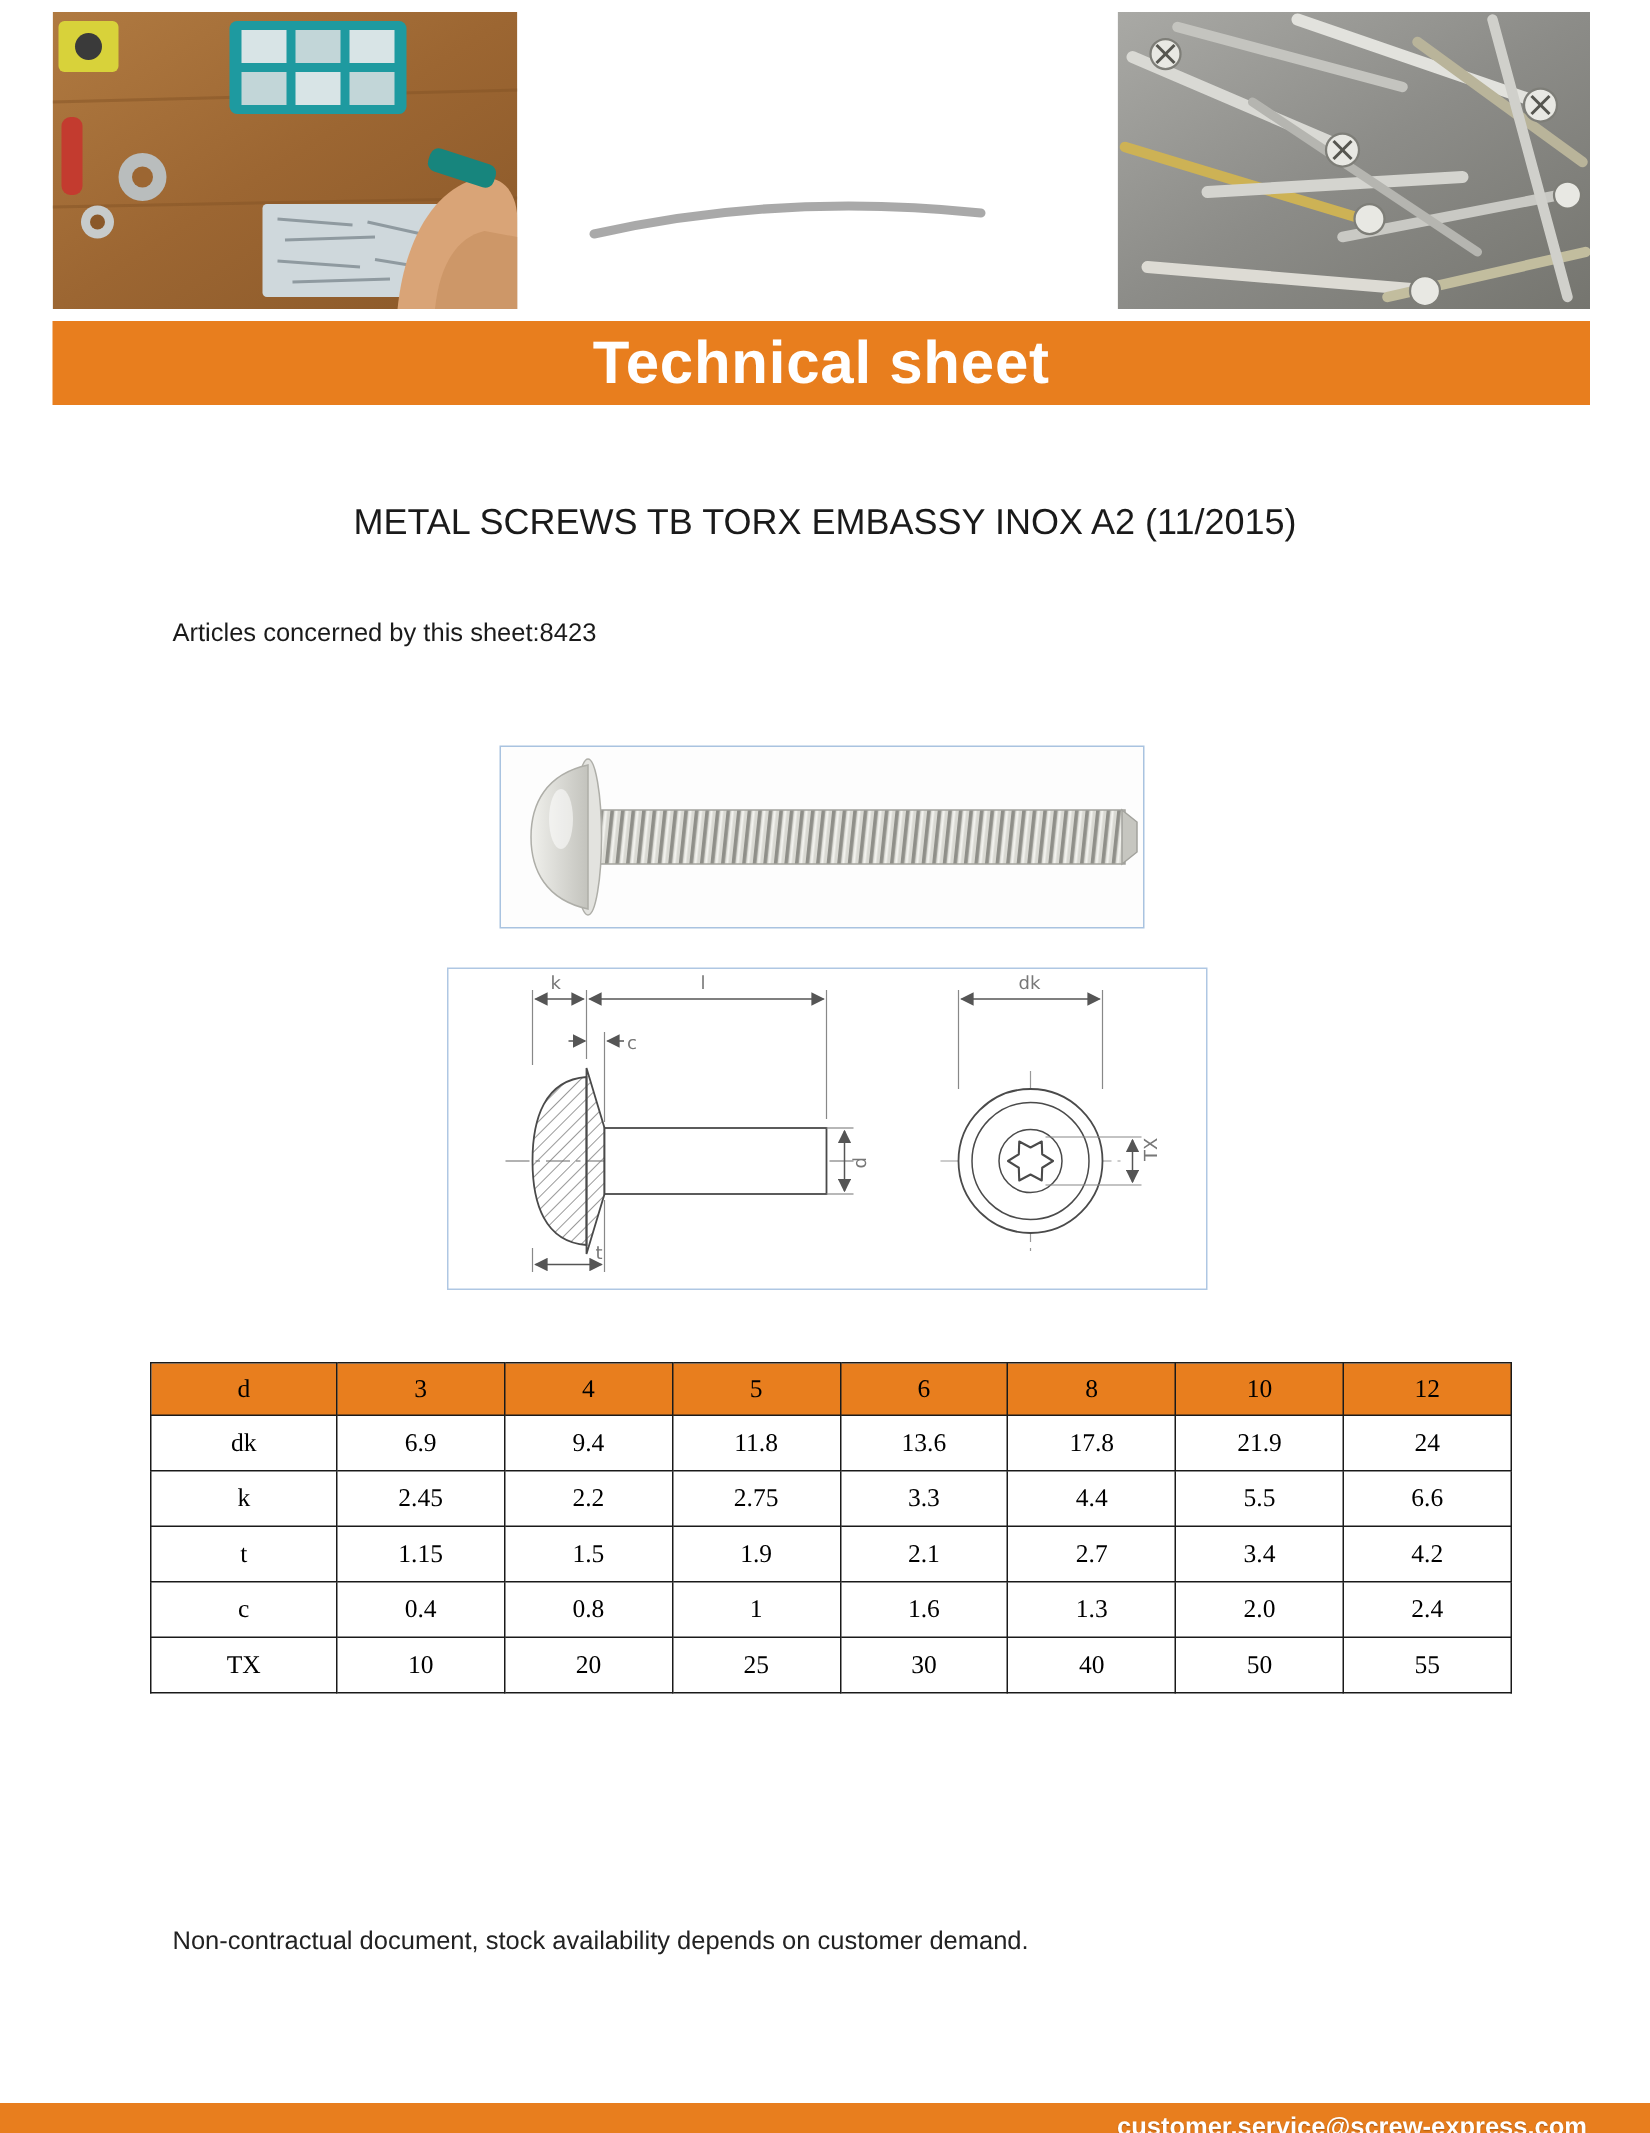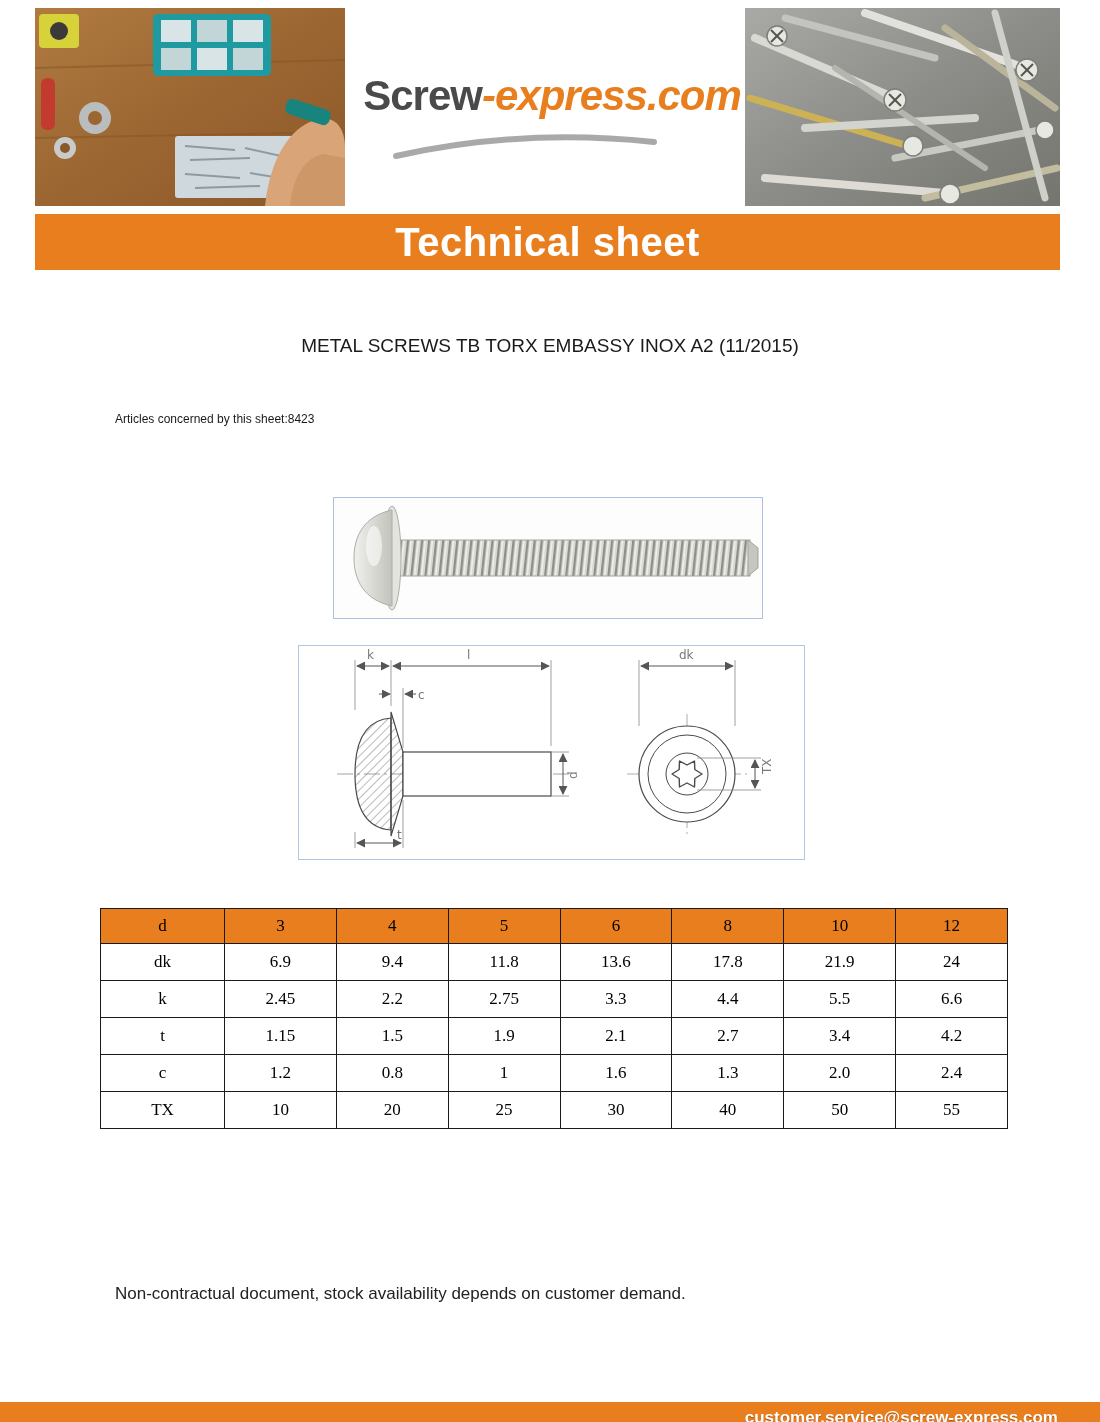--- a/index.html
+++ b/index.html
@@ -18,22 +18,22 @@
   .swoosh { position:absolute; left:390px; top:132px; width:270px; height:30px; }
 
   
   .banner { position:absolute; left:35px; top:214px; width:1025px; height:56px;
             background:#e87e1e; text-align:center; }
   .banner span { font-size:40px; font-weight:bold; color:#ffffff; line-height:56px; letter-spacing:0.5px; }
 
   .doc-code  { position:absolute; left:0; top:282px; width:1100px; text-align:center;
                font-family:"Liberation Serif", serif; font-weight:bold; font-size:23px; color:#111; }
   .doc-title { position:absolute; left:0; top:335px; width:1100px; text-align:center;
-               font-size:19px; color:#1a1a1a; }
-  .articles  { position:absolute; left:115px; top:412px; font-size:12px; color:#1a1a1a; }
+               font-size:24px; color:#1a1a1a; }
+  .articles  { position:absolute; left:115px; top:412px; font-size:17px; color:#1a1a1a; }
 
   
   .product-box { position:absolute; left:333px; top:497px; width:430px; height:122px;
                  border:1px solid #a9c3e0; background:#fefefe; }
   .drawing-box { position:absolute; left:298px; top:645px; width:507px; height:215px;
                  border:1px solid #afc7e3; background:#ffffff; }
   .product-box svg, .drawing-box svg { display:block; }
 
   
   .spec-table { position:absolute; left:100px; top:908px; width:908px;
@@ -88,23 +88,20 @@
         <circle cx="30" cy="140" r="5" fill="#8a5829"></circle>
       <rect x="6" y="70" width="14" height="52" rx="6" fill="#c33b2f"></rect>
       <rect x="4" y="6" width="40" height="34" rx="4" fill="#d8d23a"></rect>
       <circle cx="24" cy="23" r="9" fill="#3a3a3a"></circle>
       <path d="M230,198 C235,150 255,120 280,112 C300,106 310,120 310,140 L310,198 Z" fill="#d9a477"></path>
       <path d="M255,198 C258,168 270,150 288,146 L310,150 L310,198 Z" fill="#cd9768"></path>
       <rect x="250" y="96" width="46" height="16" rx="6" transform="rotate(18 273 104)" fill="#17857d"></rect>
     </svg>
   </div>
 
-  <div class="logo">
-    <span class="logo-main">Screw</span><span class="logo-accent">-express.com</span>
-  </div>
   <div class="swoosh">
     <svg width="270" height="30" viewBox="0 0 270 30">
       <path d="M6,24 Q130,-4 264,10" stroke="#9a9a9a" stroke-width="6" fill="none" stroke-linecap="round" opacity="0.85"></path>
     </svg>
   </div>
 
   <div class="photo photo-right">
     <svg width="315" height="198" viewBox="0 0 315 198">
       <defs>
         <linearGradient id="steel" x1="0" y1="0" x2="1" y2="1">
@@ -288,21 +285,21 @@
           <td>1.15</td>
           <td>1.5</td>
           <td>1.9</td>
           <td>2.1</td>
           <td>2.7</td>
           <td>3.4</td>
           <td>4.2</td>
         </tr>
         <tr>
           <td>c</td>
-          <td>1.2</td>
+          <td>0.4</td>
           <td>0.8</td>
           <td>1</td>
           <td>1.6</td>
           <td>1.3</td>
           <td>2.0</td>
           <td>2.4</td>
         </tr>
         <tr>
           <td>TX</td>
           <td>10</td>

